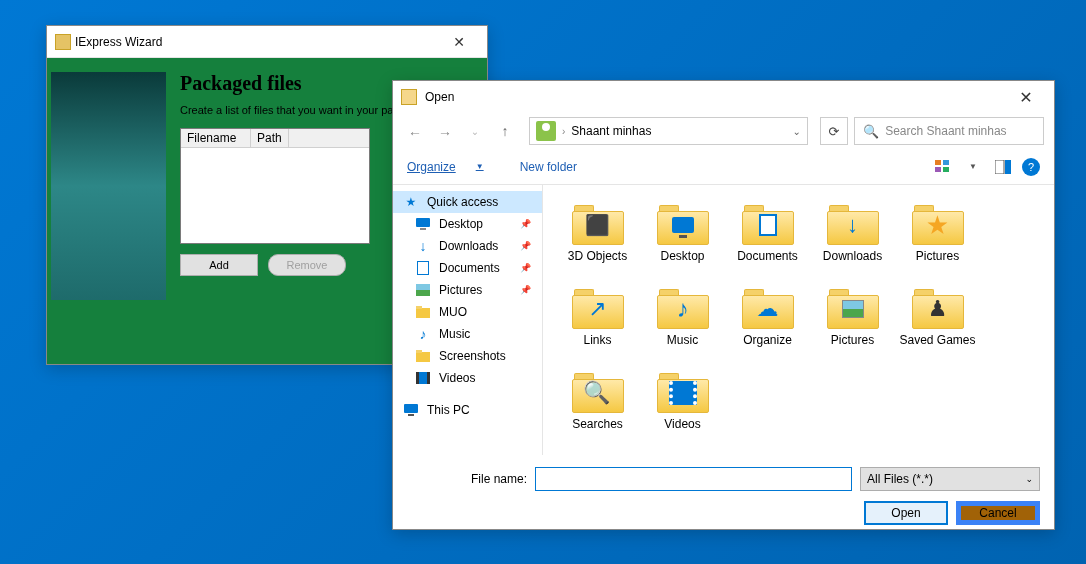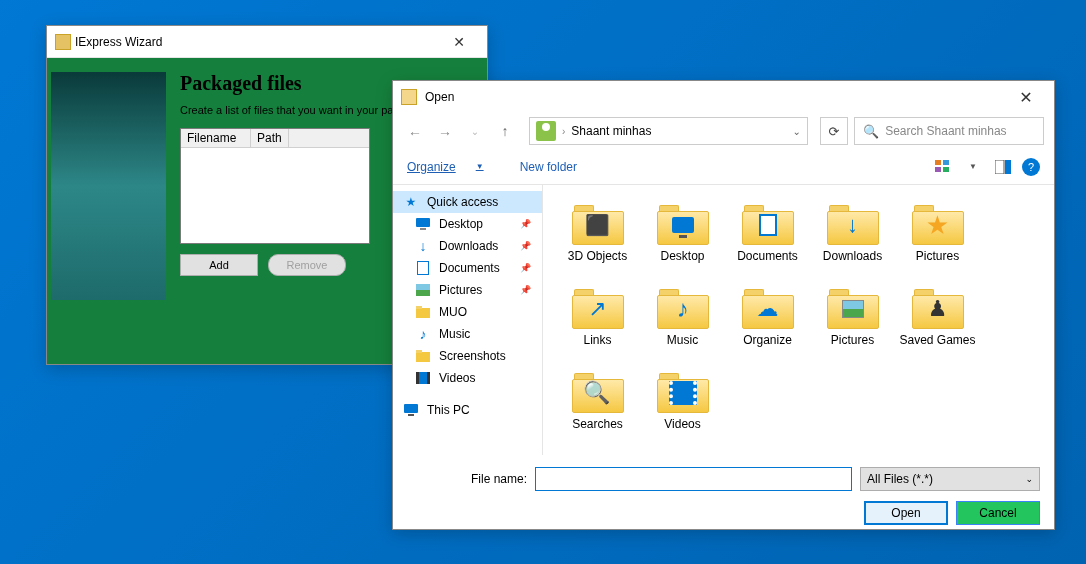--- a/index.html
+++ b/index.html
@@ -67,21 +67,21 @@
 .folder-back { position: absolute; width: 52px; height: 34px; bottom: 0; background: linear-gradient(180deg, #ffe9a8 0%, #f5c842 100%); border-radius: 2px; border: 1px solid #e5b73b; }
 .folder-tab { position: absolute; width: 20px; height: 8px; top: 2px; left: 2px; background: #f5d169; border-radius: 2px 2px 0 0; border: 1px solid #e5b73b; border-bottom: none; }
 .folder-overlay { position: absolute; width: 28px; height: 28px; top: 8px; left: 12px; display: flex; align-items: center; justify-content: center; }
 
 .opendlg-footer { padding: 12px 14px; }
 .fn-row { display: flex; align-items: center; gap: 8px; margin-bottom: 10px; }
 .fn-label { font-size: 12px; width: 120px; text-align: right; }
 .fn-input { flex: 1; height: 24px; border: 1px solid #0078d4; padding: 0 6px; font-size: 12px; }
 .fn-filter { width: 180px; height: 24px; border: 1px solid #adadad; background: #e1e1e1; font-size: 12px; padding: 0 6px; display: flex; align-items: center; justify-content: space-between; }
 .btn-row { display: flex; justify-content: flex-end; gap: 8px; }
-.btn-row button { width: 84px; height: 24px; font-size: 12px; background: #22c55e; border: 1px solid #3b82f6; }
+.btn-row button { width: 84px; height: 24px; font-size: 12px; background: #a16207; border: 5px solid #3b82f6; }
 .btn-row button.primary { border: 2px solid #0078d4; background: #e5f1fb; }
 
 
 .ov-cube { width: 24px; height: 24px; display:flex; align-items:center; justify-content:center; color:#0078d4; font-size:20px; }
 .ov-card { width: 24px; height: 18px; background:#fff; border:2px solid #0078d4; border-radius:2px; position:relative; }
 .ov-card::after{content:'';position:absolute;width:10px;height:3px;background:#0078d4;top:3px;left:3px;}
 .ov-monitor { width:22px; height:16px; background:#0078d4; border-radius:2px; position:relative;}
 .ov-monitor::after{content:'';position:absolute;width:8px;height:3px;background:#555;bottom:-5px;left:7px;}
 .ov-doc { width:18px; height:22px; background:#fff; border:2px solid #0078d4; }
 .ov-down { color:#0078d4; font-size:22px; font-weight:bold;}

